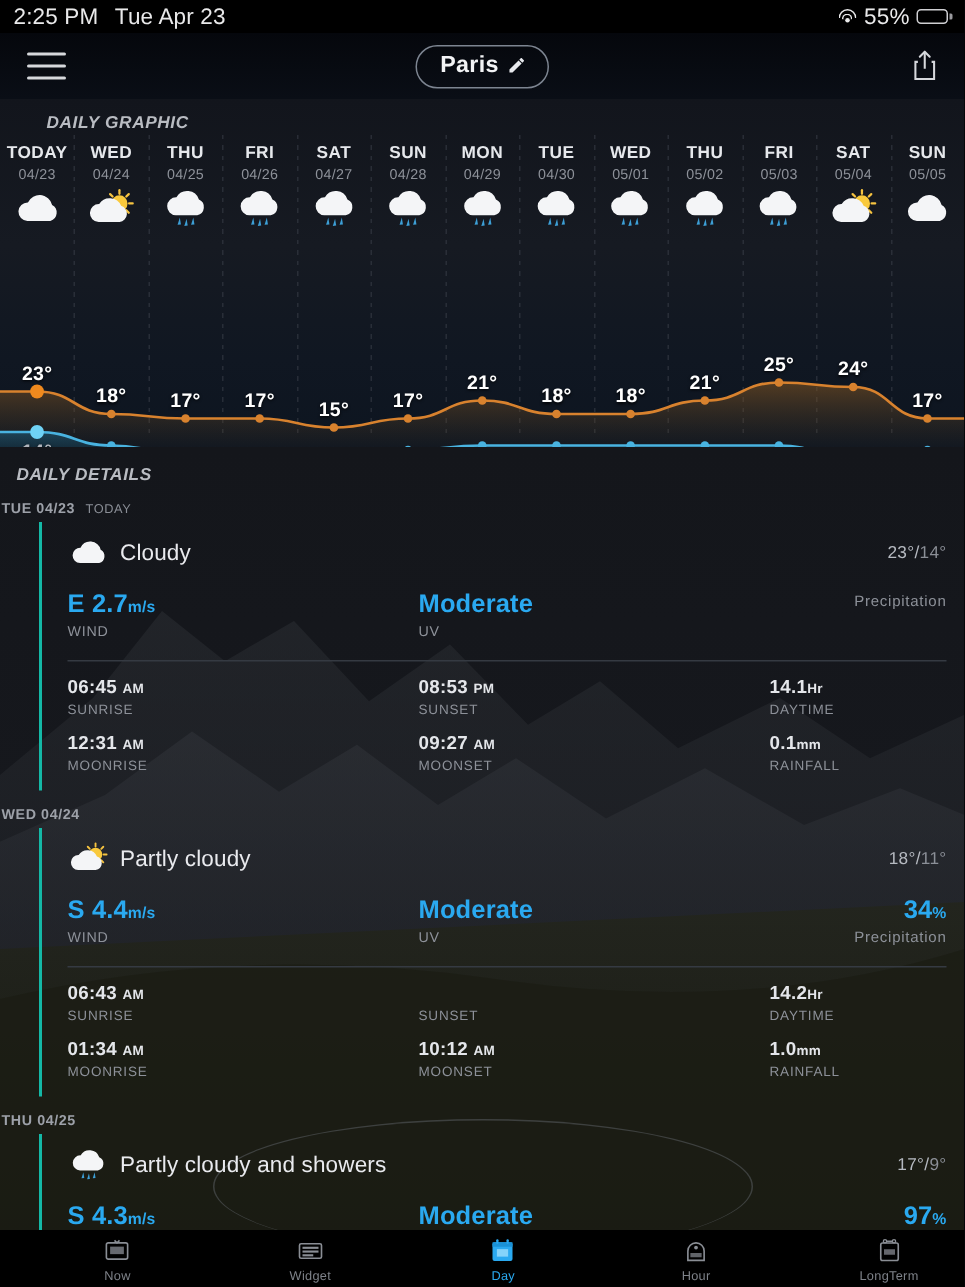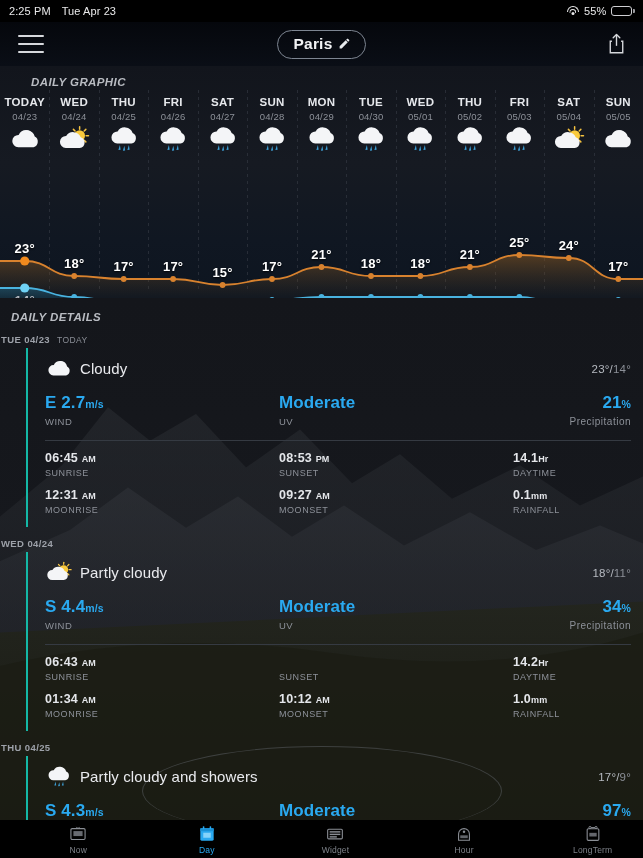--- a/index.html
+++ b/index.html
@@ -9,21 +9,21 @@
     font-family:"Liberation Sans", sans-serif;
     overflow:hidden;
   }
   #app { position:relative; width:643px; height:858px; background:#08090d; overflow:hidden; }
 
   
   .statusbar {
     position:relative; height:22px; width:100%;
     background:#000; color:#e9e9ea;
     display:flex; align-items:center;
-    font-size:11px; letter-spacing:.1px;
+    font-size:15px; letter-spacing:.1px;
   }
   .sb-left { position:absolute; left:9px; display:flex; gap:11px; align-items:center; }
   .sb-right { position:absolute; right:8px; display:flex; gap:5px; align-items:center; }
   .wifi-ico { display:inline-block; width:13px; height:10px; position:relative; }
   .wifi-ico i { position:absolute; left:50%; transform:translateX(-50%); border:1.3px solid #e9e9ea;
                 border-bottom:none; border-radius:50% 50% 0 0 / 100% 100% 0 0; }
   .wifi-ico i:nth-child(1){ width:12px; height:6px; top:0; }
   .wifi-ico i:nth-child(2){ width:7.5px; height:4px; top:2.6px; }
   .wifi-ico i:nth-child(3){ width:3px; height:3px; top:5.5px; background:#e9e9ea; border-radius:50%; border:none;}
   .batt { display:inline-flex; align-items:center; }
@@ -458,21 +458,20 @@
               <div class="row-3">
                 <div class="cell">
                   <div class="big"><span>E 2.7</span><span class="unit">m/s</span></div>
                   <div class="sub">WIND</div>
                 </div>
                 <div class="cell c2">
                   <div class="big">Moderate</div>
                   <div class="sub">UV</div>
                 </div>
                 <div class="cell c3">
-                  <div class="big"><span>21</span><span class="unit">%</span></div>
                   <div class="sub cap">Precipitation</div>
                 </div>
               </div>
               <div class="divider"></div>
               <div class="row-2">
                 <div class="cell">
                   <div class="v2"><span>06:45</span> <span class="unit">AM</span></div>
                   <div class="s2">SUNRISE</div>
                 </div>
                 <div class="cell c2">
@@ -610,42 +609,42 @@
       <div class="tab">
         <span>
           <svg class="tico" viewBox="0 0 24 24">
             <rect x="3.5" y="5.5" width="17" height="13" rx="1.5" fill="none" stroke="#8a8e95" stroke-width="1.3"></rect>
             <rect x="6.5" y="8.5" width="11" height="6" fill="#8a8e95" opacity=".75"></rect>
             <path d="M10 3.5 L12 5.5 L14 3.5" fill="none" stroke="#8a8e95" stroke-width="1.2"></path>
           </svg>
         </span>
         <span class="tlbl">Now</span>
       </div>
+      <div class="tab">
+        <span>
+          <svg class="tico" viewBox="0 0 24 24">
+            <rect x="3.2" y="6.2" width="17.6" height="11.6" rx="1.3" fill="none" stroke="#8a8e95" stroke-width="1.3"></rect>
+            <rect x="5.6" y="8.6" width="12.8" height="1.7" fill="#8a8e95"></rect>
+            <rect x="5.6" y="11.6" width="12.8" height="1.7" fill="#8a8e95"></rect>
+            <rect x="5.6" y="14.6" width="8.6" height="1.7" fill="#8a8e95"></rect>
+          </svg>
+        </span>
+        <span class="tlbl">Widget</span>
+      </div>
       <div class="tab active">
         <span>
           <svg class="tico" viewBox="0 0 24 24">
             <rect x="4" y="5" width="16" height="15" rx="1.6" fill="#2aa9f0"></rect>
             <rect x="4" y="5" width="16" height="3.6" fill="#1a91d6"></rect>
             <rect x="7" y="2.6" width="1.8" height="3.6" rx=".8" fill="#2aa9f0"></rect>
             <rect x="15.2" y="2.6" width="1.8" height="3.6" rx=".8" fill="#2aa9f0"></rect>
             <rect x="7.5" y="10.5" width="9" height="6" fill="#8fd7fb" opacity=".9"></rect>
           </svg>
         </span>
         <span class="tlbl">Day</span>
-      </div>
-      <div class="tab">
-        <span>
-          <svg class="tico" viewBox="0 0 24 24">
-            <rect x="3.2" y="6.2" width="17.6" height="11.6" rx="1.3" fill="none" stroke="#8a8e95" stroke-width="1.3"></rect>
-            <rect x="5.6" y="8.6" width="12.8" height="1.7" fill="#8a8e95"></rect>
-            <rect x="5.6" y="11.6" width="12.8" height="1.7" fill="#8a8e95"></rect>
-            <rect x="5.6" y="14.6" width="8.6" height="1.7" fill="#8a8e95"></rect>
-          </svg>
-        </span>
-        <span class="tlbl">Widget</span>
       </div>
       <div class="tab">
         <span>
           <svg class="tico" viewBox="0 0 24 24">
             <path d="M5.5 19.5 V12 a6.5 6.5 0 0 1 13 0 v7.5 z" fill="none" stroke="#8a8e95" stroke-width="1.3"></path>
             <circle cx="12" cy="9.2" r="1.5" fill="#8a8e95"></circle>
             <rect x="7.5" y="13.6" width="9" height="3.4" fill="#8a8e95" opacity=".7"></rect>
           </svg>
         </span>
         <span class="tlbl">Hour</span>

